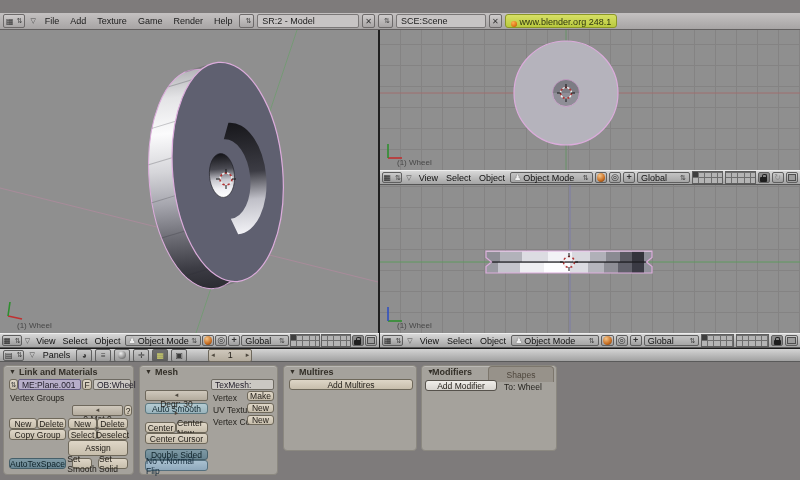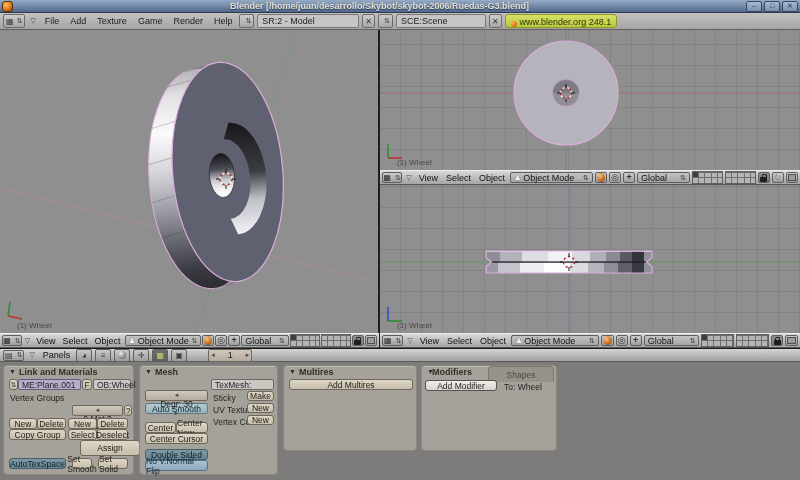--- a/index.html
+++ b/index.html
@@ -91,27 +91,20 @@
   .pspin .sar{font-size:7px;color:#4e483e;padding:0 2px;}
   .pspin .sval{flex:1;text-align:center;}
   .tab{position:absolute;font-size:8.5px;color:#4e463c;background:#97928a;border:1px solid #7c766c;border-bottom:none;
     border-radius:4px 4px 0 0;display:flex;align-items:center;justify-content:center;box-sizing:border-box;}
 </style>
 </head>
 <body>
 
 <div class="screen">
 
-  <div class="abs titlebar">
-    <div class="blogo"></div>
-    <div class="ttext">Blender [/home/juan/desarrollo/Skybot/skybot-2006/Ruedas-G3.blend]</div>
-    <div class="winbtn">–</div>
-    <div class="winbtn">□</div>
-    <div class="winbtn">✕</div>
-  </div>
 
   <div class="abs menubar">
     <div class="mbtn">
       <span>▦</span>
       <span class="ud">⇅</span>
     </div>
     <span class="tri">▽</span>
     <span class="mitem">File</span>
     <span class="mitem">Add</span>
     <span class="mitem">Texture</span>
@@ -452,37 +445,37 @@
         <span class="sar">▸</span>
       </div>
       <div class="pb" style="left:120px;top:39px;width:8px;height:11px;">?</div>
       <div class="pb" style="left:5px;top:52px;width:28px;height:11px;">New</div>
       <div class="pb" style="left:33px;top:52px;width:29px;height:11px;">Delete</div>
       <div class="pb" style="left:64px;top:52px;width:29px;height:11px;">New</div>
       <div class="pb" style="left:93px;top:52px;width:31px;height:11px;">Delete</div>
       <div class="pb" style="left:5px;top:63px;width:57px;height:11px;">Copy Group</div>
       <div class="pb" style="left:64px;top:63px;width:29px;height:11px;">Select</div>
       <div class="pb" style="left:93px;top:63px;width:31px;height:11px;">Deselect</div>
-      <div class="pb" style="left:76px;top:74px;width:60px;height:16px;">Assign</div>
+      <div class="pb" style="left:64px;top:74px;width:60px;height:16px;">Assign</div>
       <div class="pb tdark" style="left:5px;top:92px;width:57px;height:11px;">AutoTexSpace</div>
       <div class="pb" style="left:68px;top:92px;width:20px;height:11px;">Set Smooth</div>
       <div class="pb" style="left:94px;top:92px;width:30px;height:11px;">Set Solid</div>
     </div>
 
     <div class="panel" style="left:139px;top:3px;width:139px;height:110px;">
       <span class="ptri" style="left:5px;top:2px;">▼</span>
       <span class="ptitle" style="left:15px;top:1px;">Mesh</span>
       <div class="pb tlight" style="left:5px;top:13px;width:63px;height:11px;">Auto Smooth</div>
       <div class="pspin" style="left:5px;top:24px;width:63px;height:11px;">
         <span class="sar">◂</span>
         <span class="sval">Degr: 30</span>
         <span class="sar">▸</span>
       </div>
       <div class="pfield" style="left:71px;top:13px;width:63px;height:11px;">TexMesh:</div>
-      <span class="plabel" style="left:73px;top:27px;">Sticky</span>
+      <span class="plabel" style="left:73px;top:27px;">Vertex</span>
       <div class="pb" style="left:107px;top:25px;width:27px;height:10px;">Make</div>
       <span class="plabel" style="left:73px;top:39px;">UV Texture</span>
       <div class="pb" style="left:107px;top:37px;width:27px;height:10px;">New</div>
       <span class="plabel" style="left:73px;top:51px;">Vertex Color</span>
       <div class="pb" style="left:107px;top:49px;width:27px;height:10px;">New</div>
       <div class="pb" style="left:5px;top:56px;width:31px;height:11px;">Center</div>
       <div class="pb" style="left:36px;top:56px;width:32px;height:11px;">Center New</div>
       <div class="pb" style="left:5px;top:67px;width:63px;height:11px;">Center Cursor</div>
       <div class="pb tdark" style="left:5px;top:83px;width:63px;height:11px;">Double Sided</div>
       <div class="pb tblue" style="left:5px;top:94px;width:63px;height:11px;">No V.Normal Flip</div>

